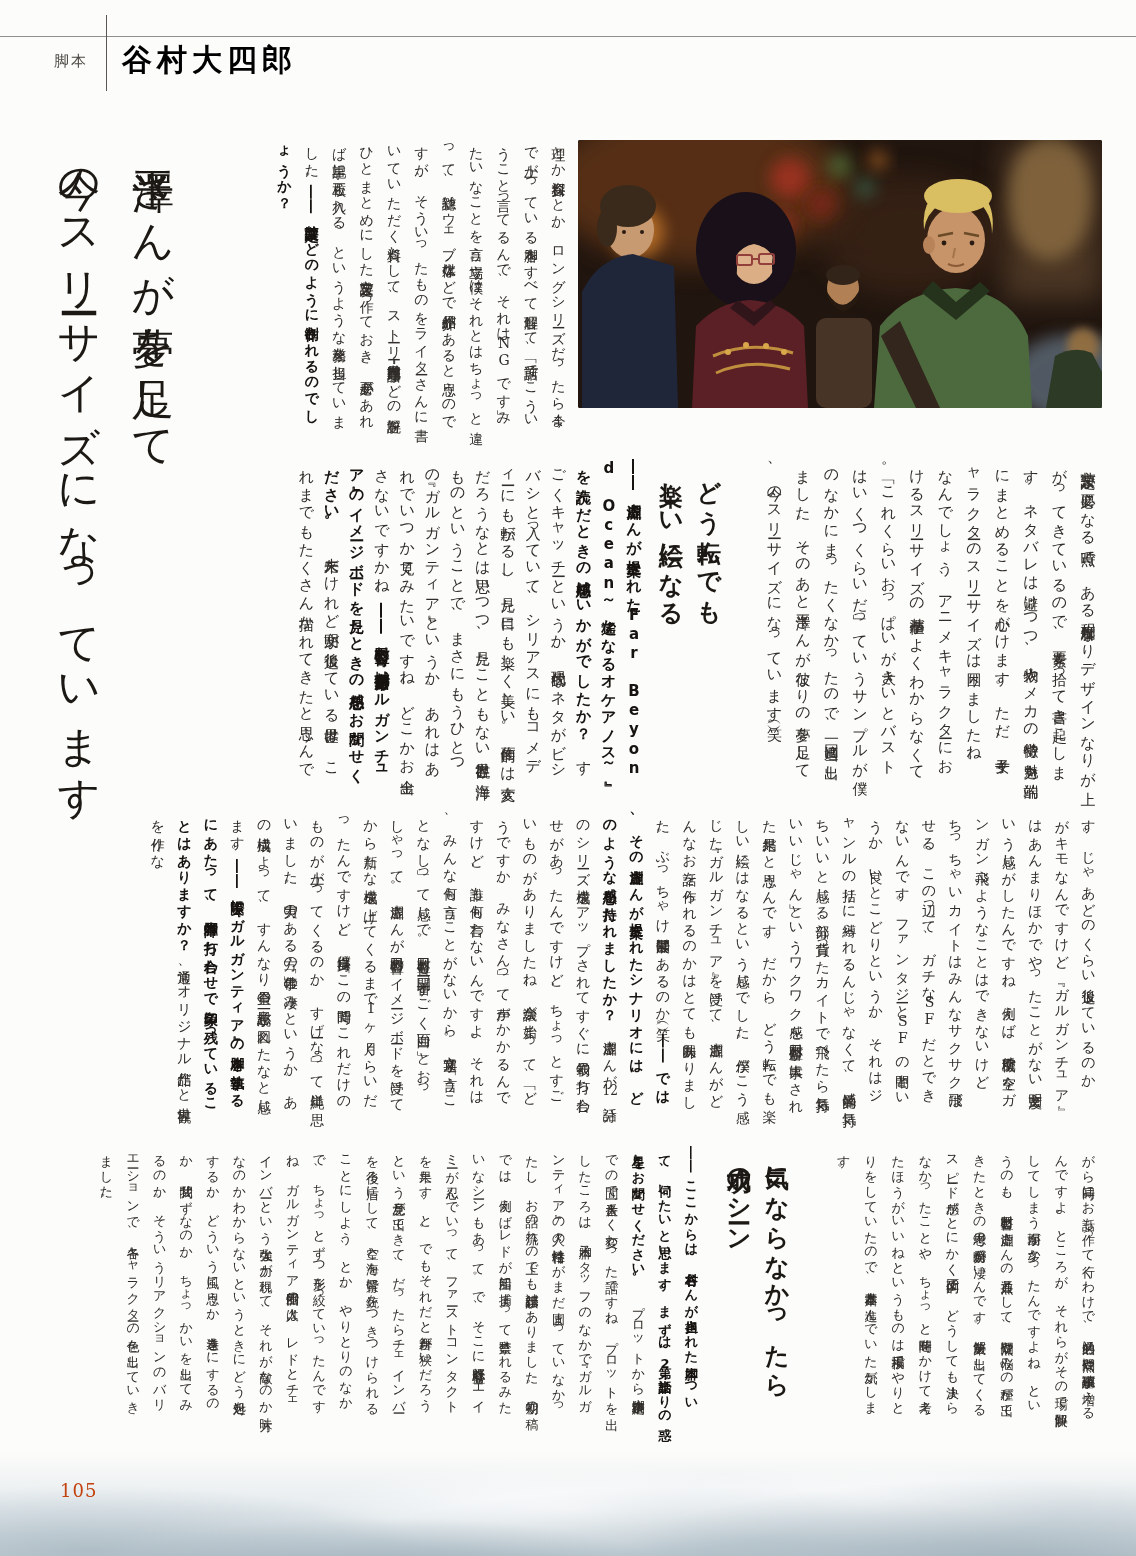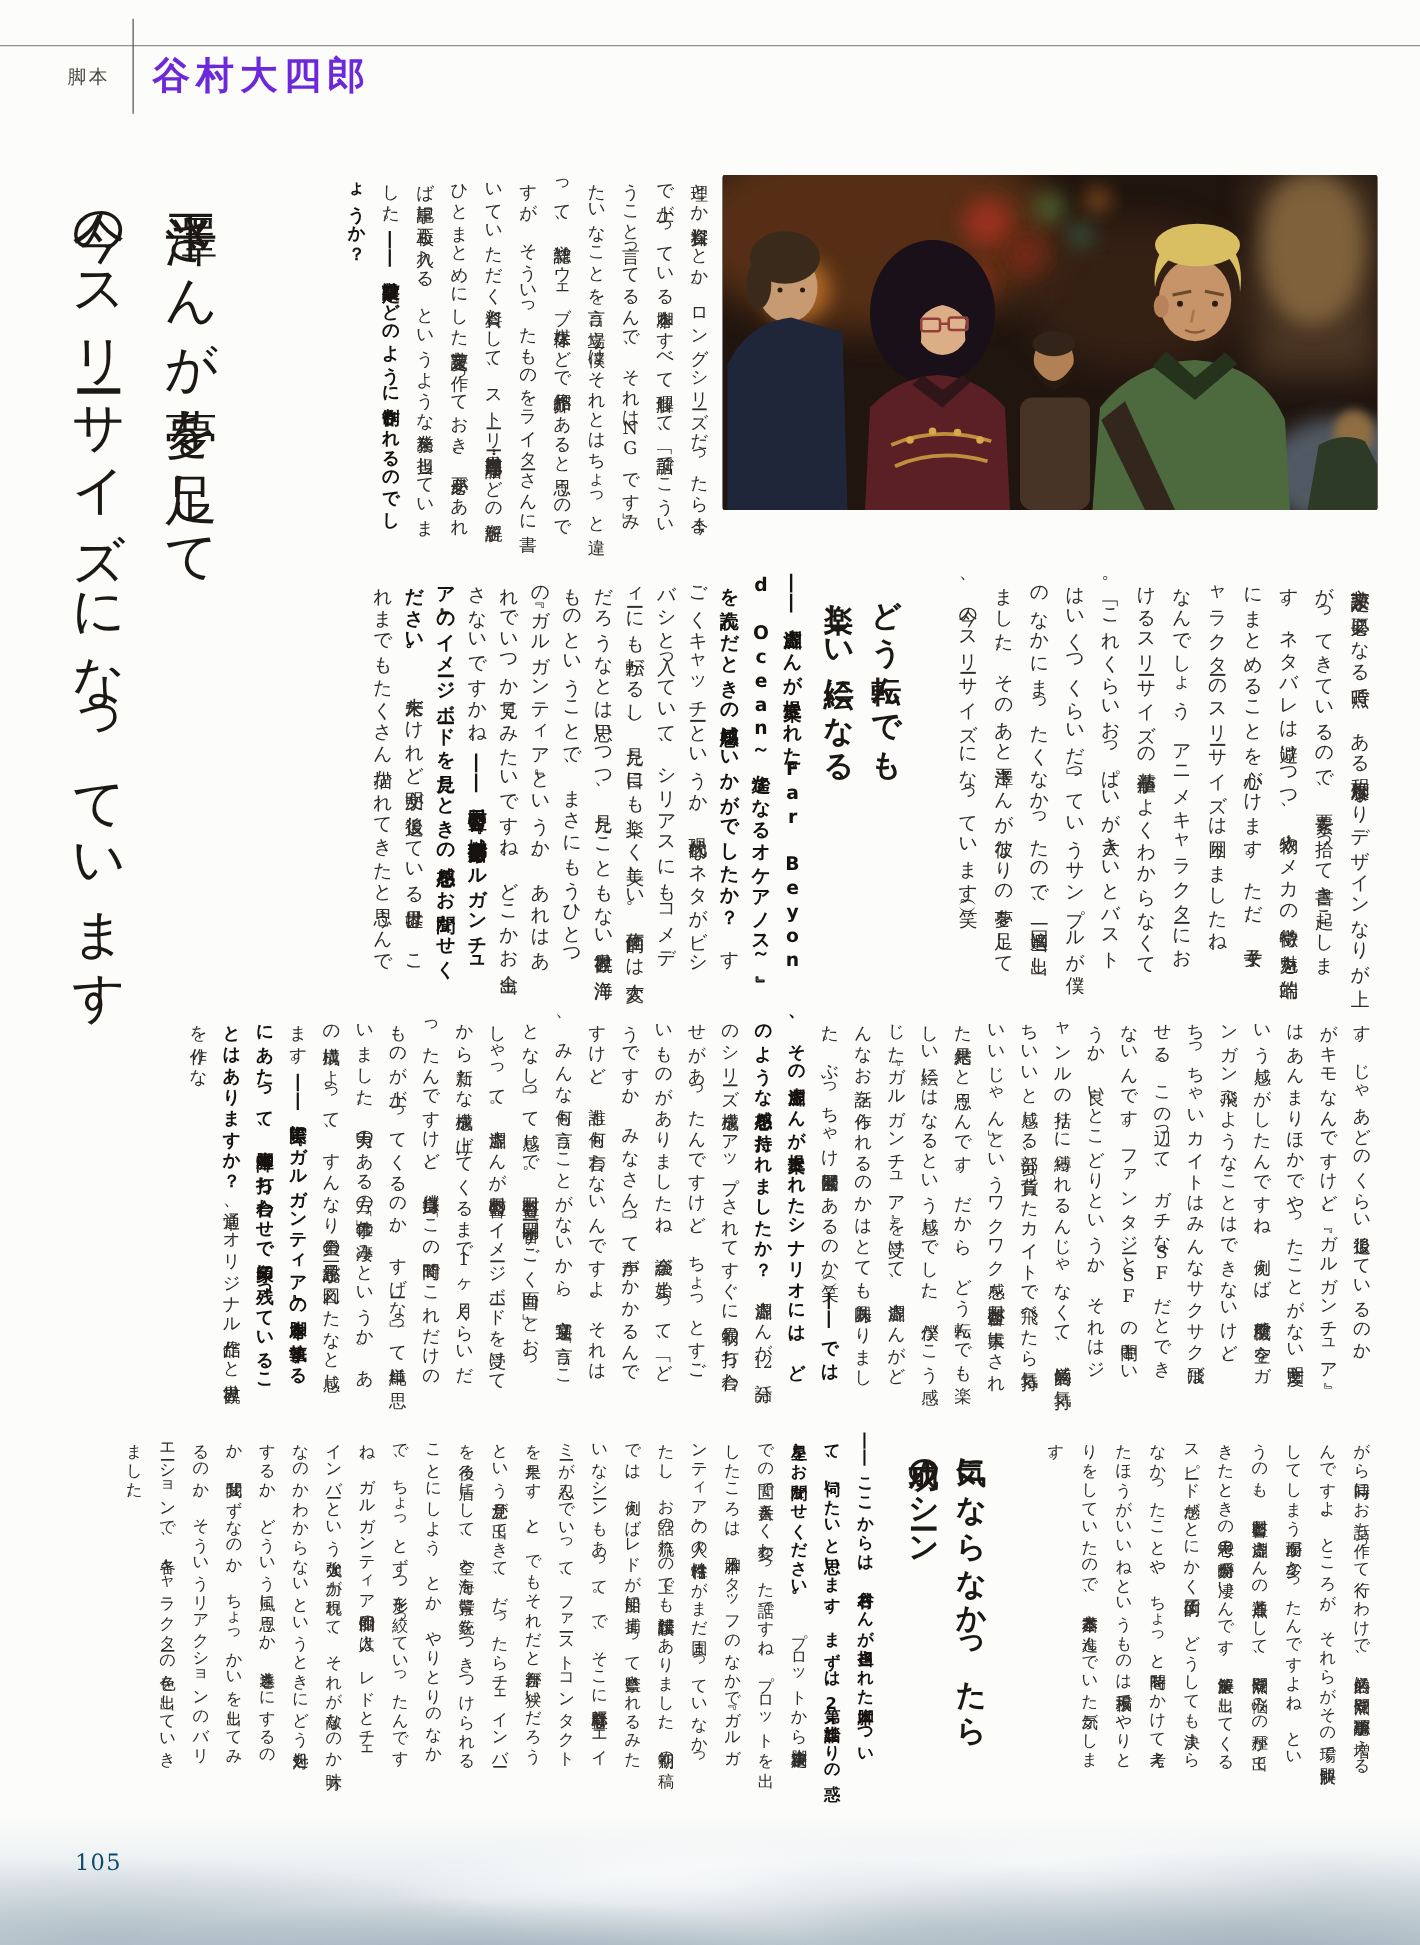--- a/index.html
+++ b/index.html
@@ -7,21 +7,21 @@
     position:relative;width:1136px;height:1556px;overflow:hidden;
     background:#fcfcfa;
     font-family:"DejaVu Serif","Liberation Serif",serif;
     color:#2f2c29;
     padding-left:36px;
   }
   
   .top-rule{position:absolute;left:0;right:18px;top:36px;height:1px;background:#8f8f8d;}
   .head-divider{position:absolute;left:106px;top:15px;width:1px;height:76px;background:#5a5752;}
   .role-label{position:absolute;left:54px;top:52px;font-size:15px;letter-spacing:2px;color:#4a4743;}
-  .author-name{position:absolute;left:122px;top:40px;font-size:30px;font-weight:700;letter-spacing:5px;color:#6d28d9;}
+  .author-name{position:absolute;left:122px;top:40px;font-size:30px;font-weight:700;letter-spacing:5px;color:#000000;}
   
   .vtext{
     position:absolute;
     writing-mode:vertical-rl;
     -webkit-writing-mode:vertical-rl;
     text-orientation:mixed;
     line-break:anywhere;
     overflow:visible;
   }
   .headline{
@@ -53,21 +53,21 @@
     position:absolute;left:0;top:1452px;width:1136px;height:104px;
     background:
       radial-gradient(42% 90% at 8% 95%, rgba(148,167,178,0.55), rgba(148,167,178,0) 70%),
       radial-gradient(38% 80% at 34% 115%, rgba(122,145,158,0.5), rgba(122,145,158,0) 65%),
       radial-gradient(46% 95% at 62% 100%, rgba(158,176,186,0.45), rgba(158,176,186,0) 70%),
       radial-gradient(50% 110% at 90% 105%, rgba(134,154,166,0.55), rgba(134,154,166,0) 72%),
       radial-gradient(30% 60% at 50% 55%, rgba(255,255,255,0.9), rgba(255,255,255,0) 75%),
       radial-gradient(24% 55% at 76% 50%, rgba(255,255,255,0.8), rgba(255,255,255,0) 75%),
       linear-gradient(180deg, rgba(246,248,249,0) 0%, #e8edf0 48%, #d4dde2 86%, #ccd6dc 100%);
   }
-  .page-number{position:absolute;left:60px;top:1480px;font-size:18px;letter-spacing:1px;color:#0c4a6e;}
+  .page-number{position:absolute;left:60px;top:1480px;font-size:18px;letter-spacing:1px;color:#c2410c;}
 </style>
 </head>
 <body>
 
 <div id="page">
 
   <div class="top-rule"></div>
   <div class="head-divider"></div>
   <div class="role-label">脚本</div>
   <div class="author-name">谷村大四郎</div>

